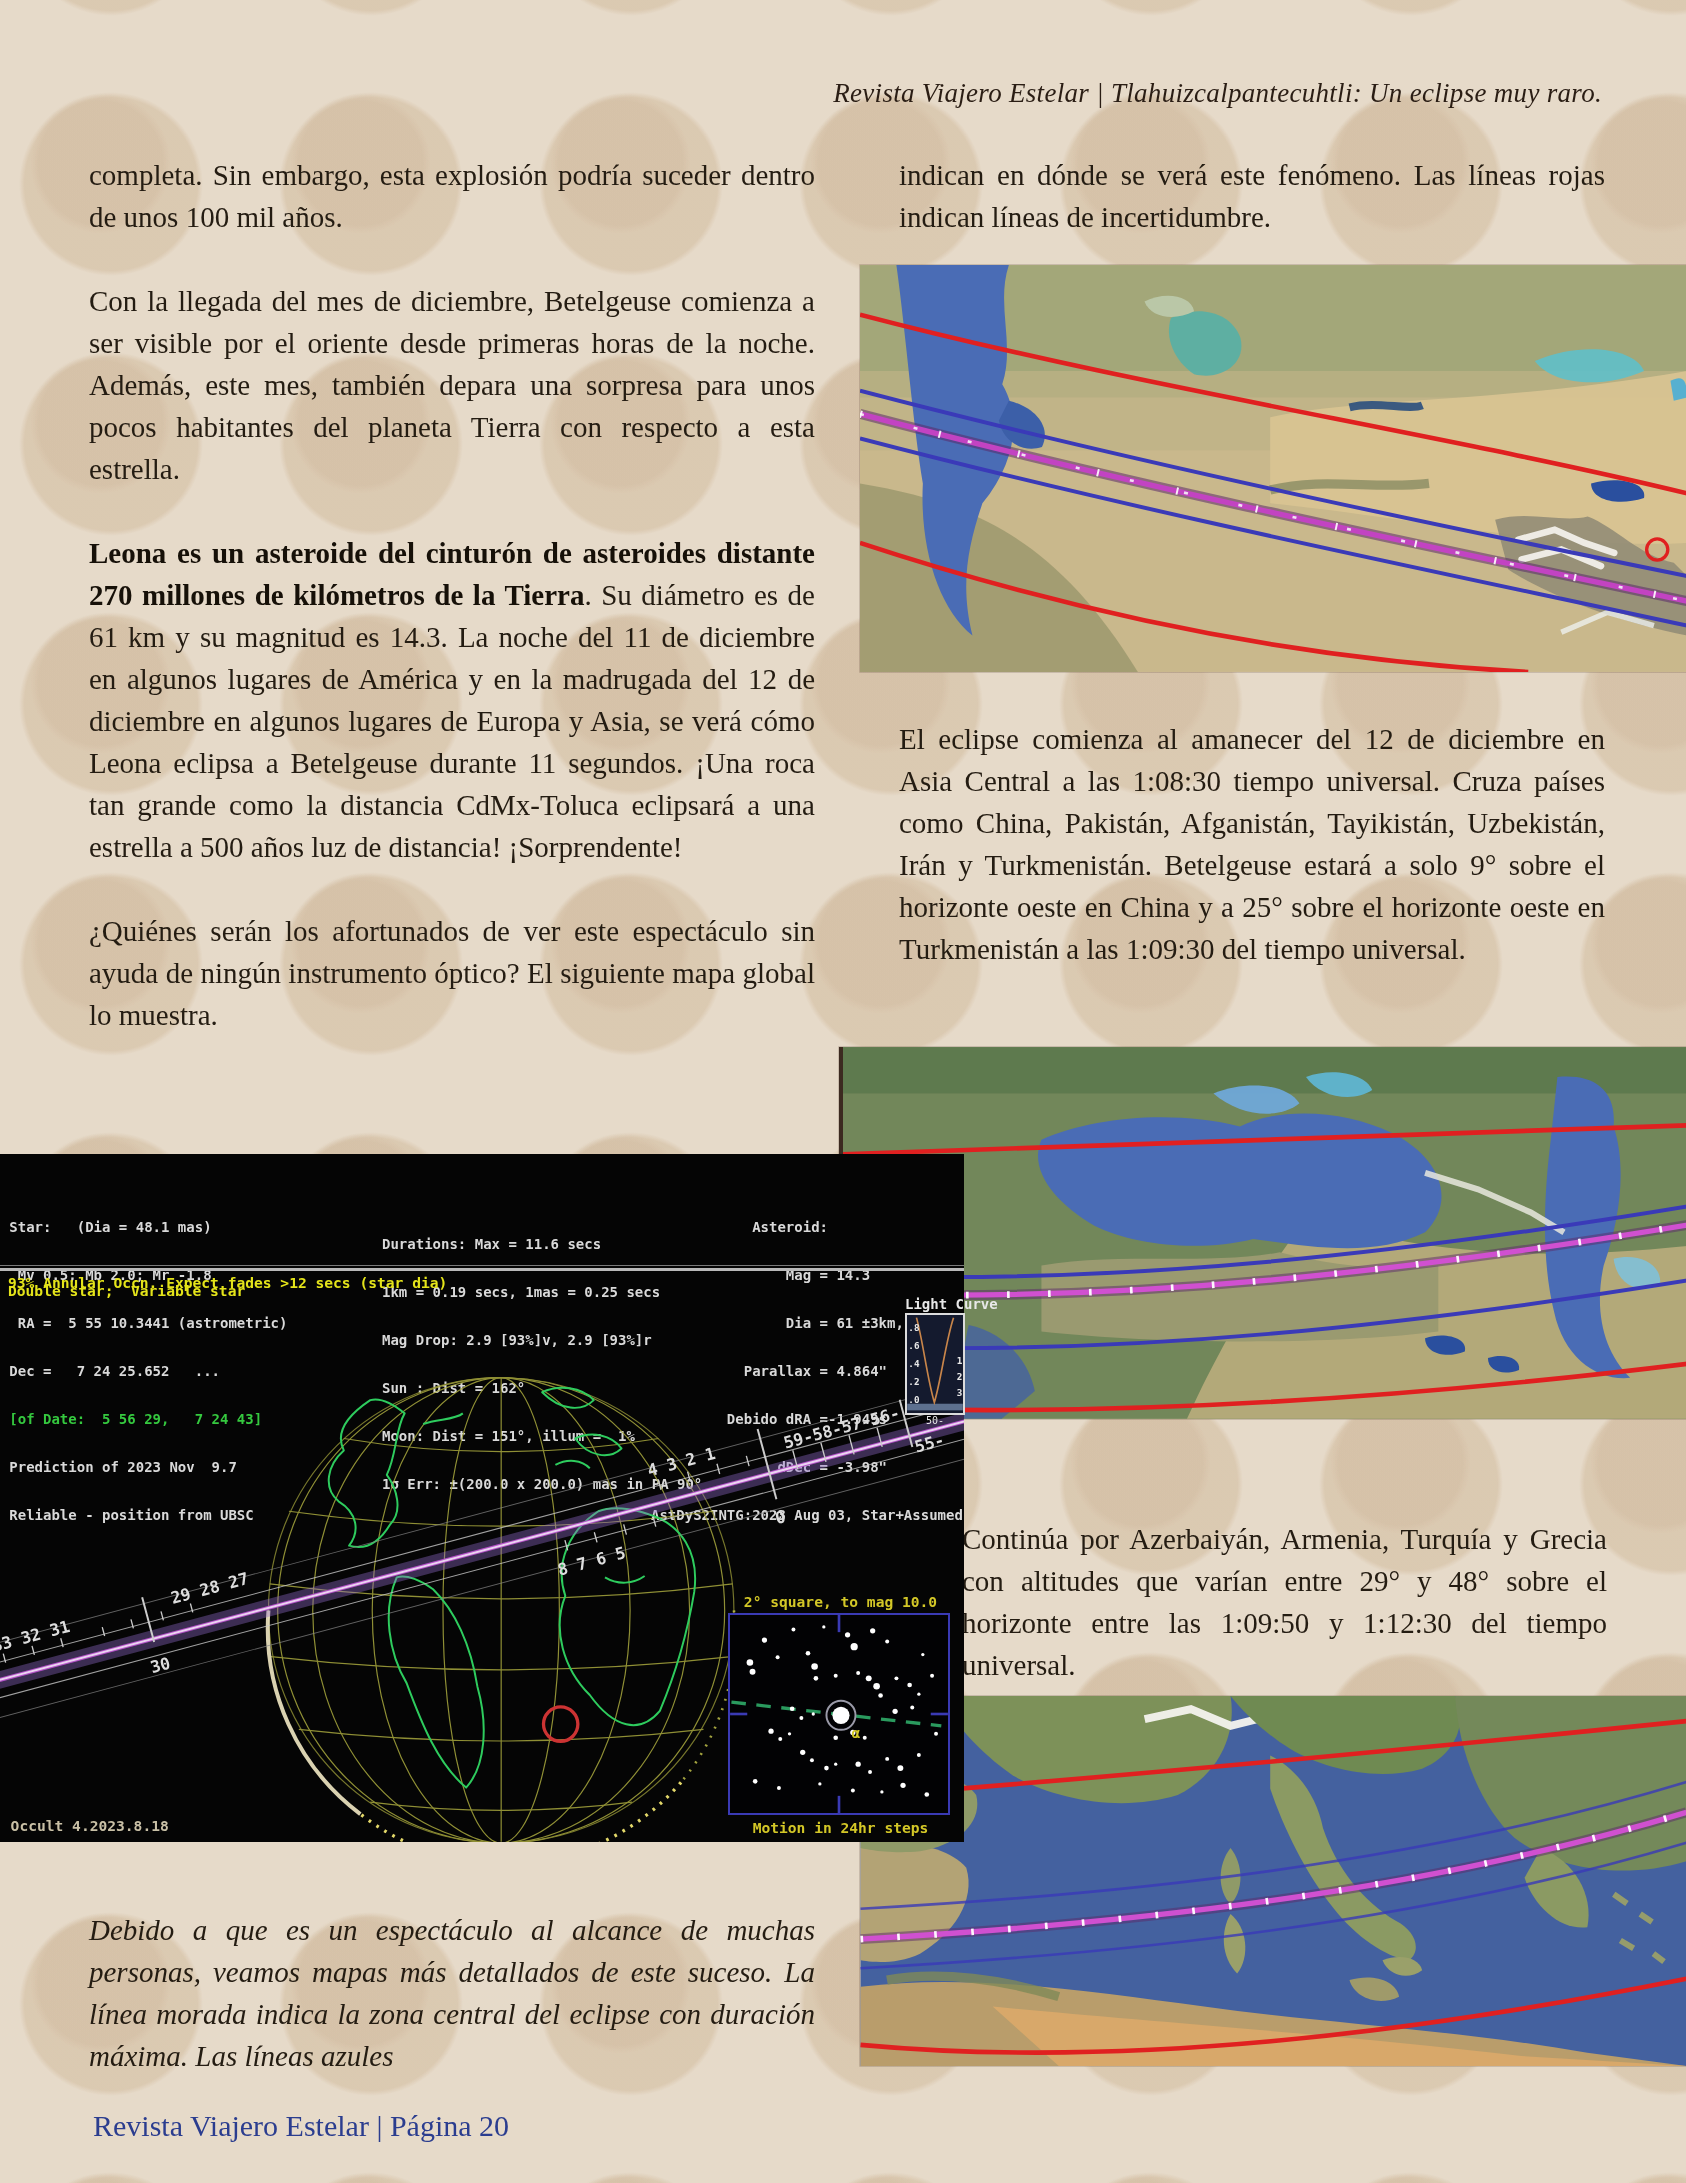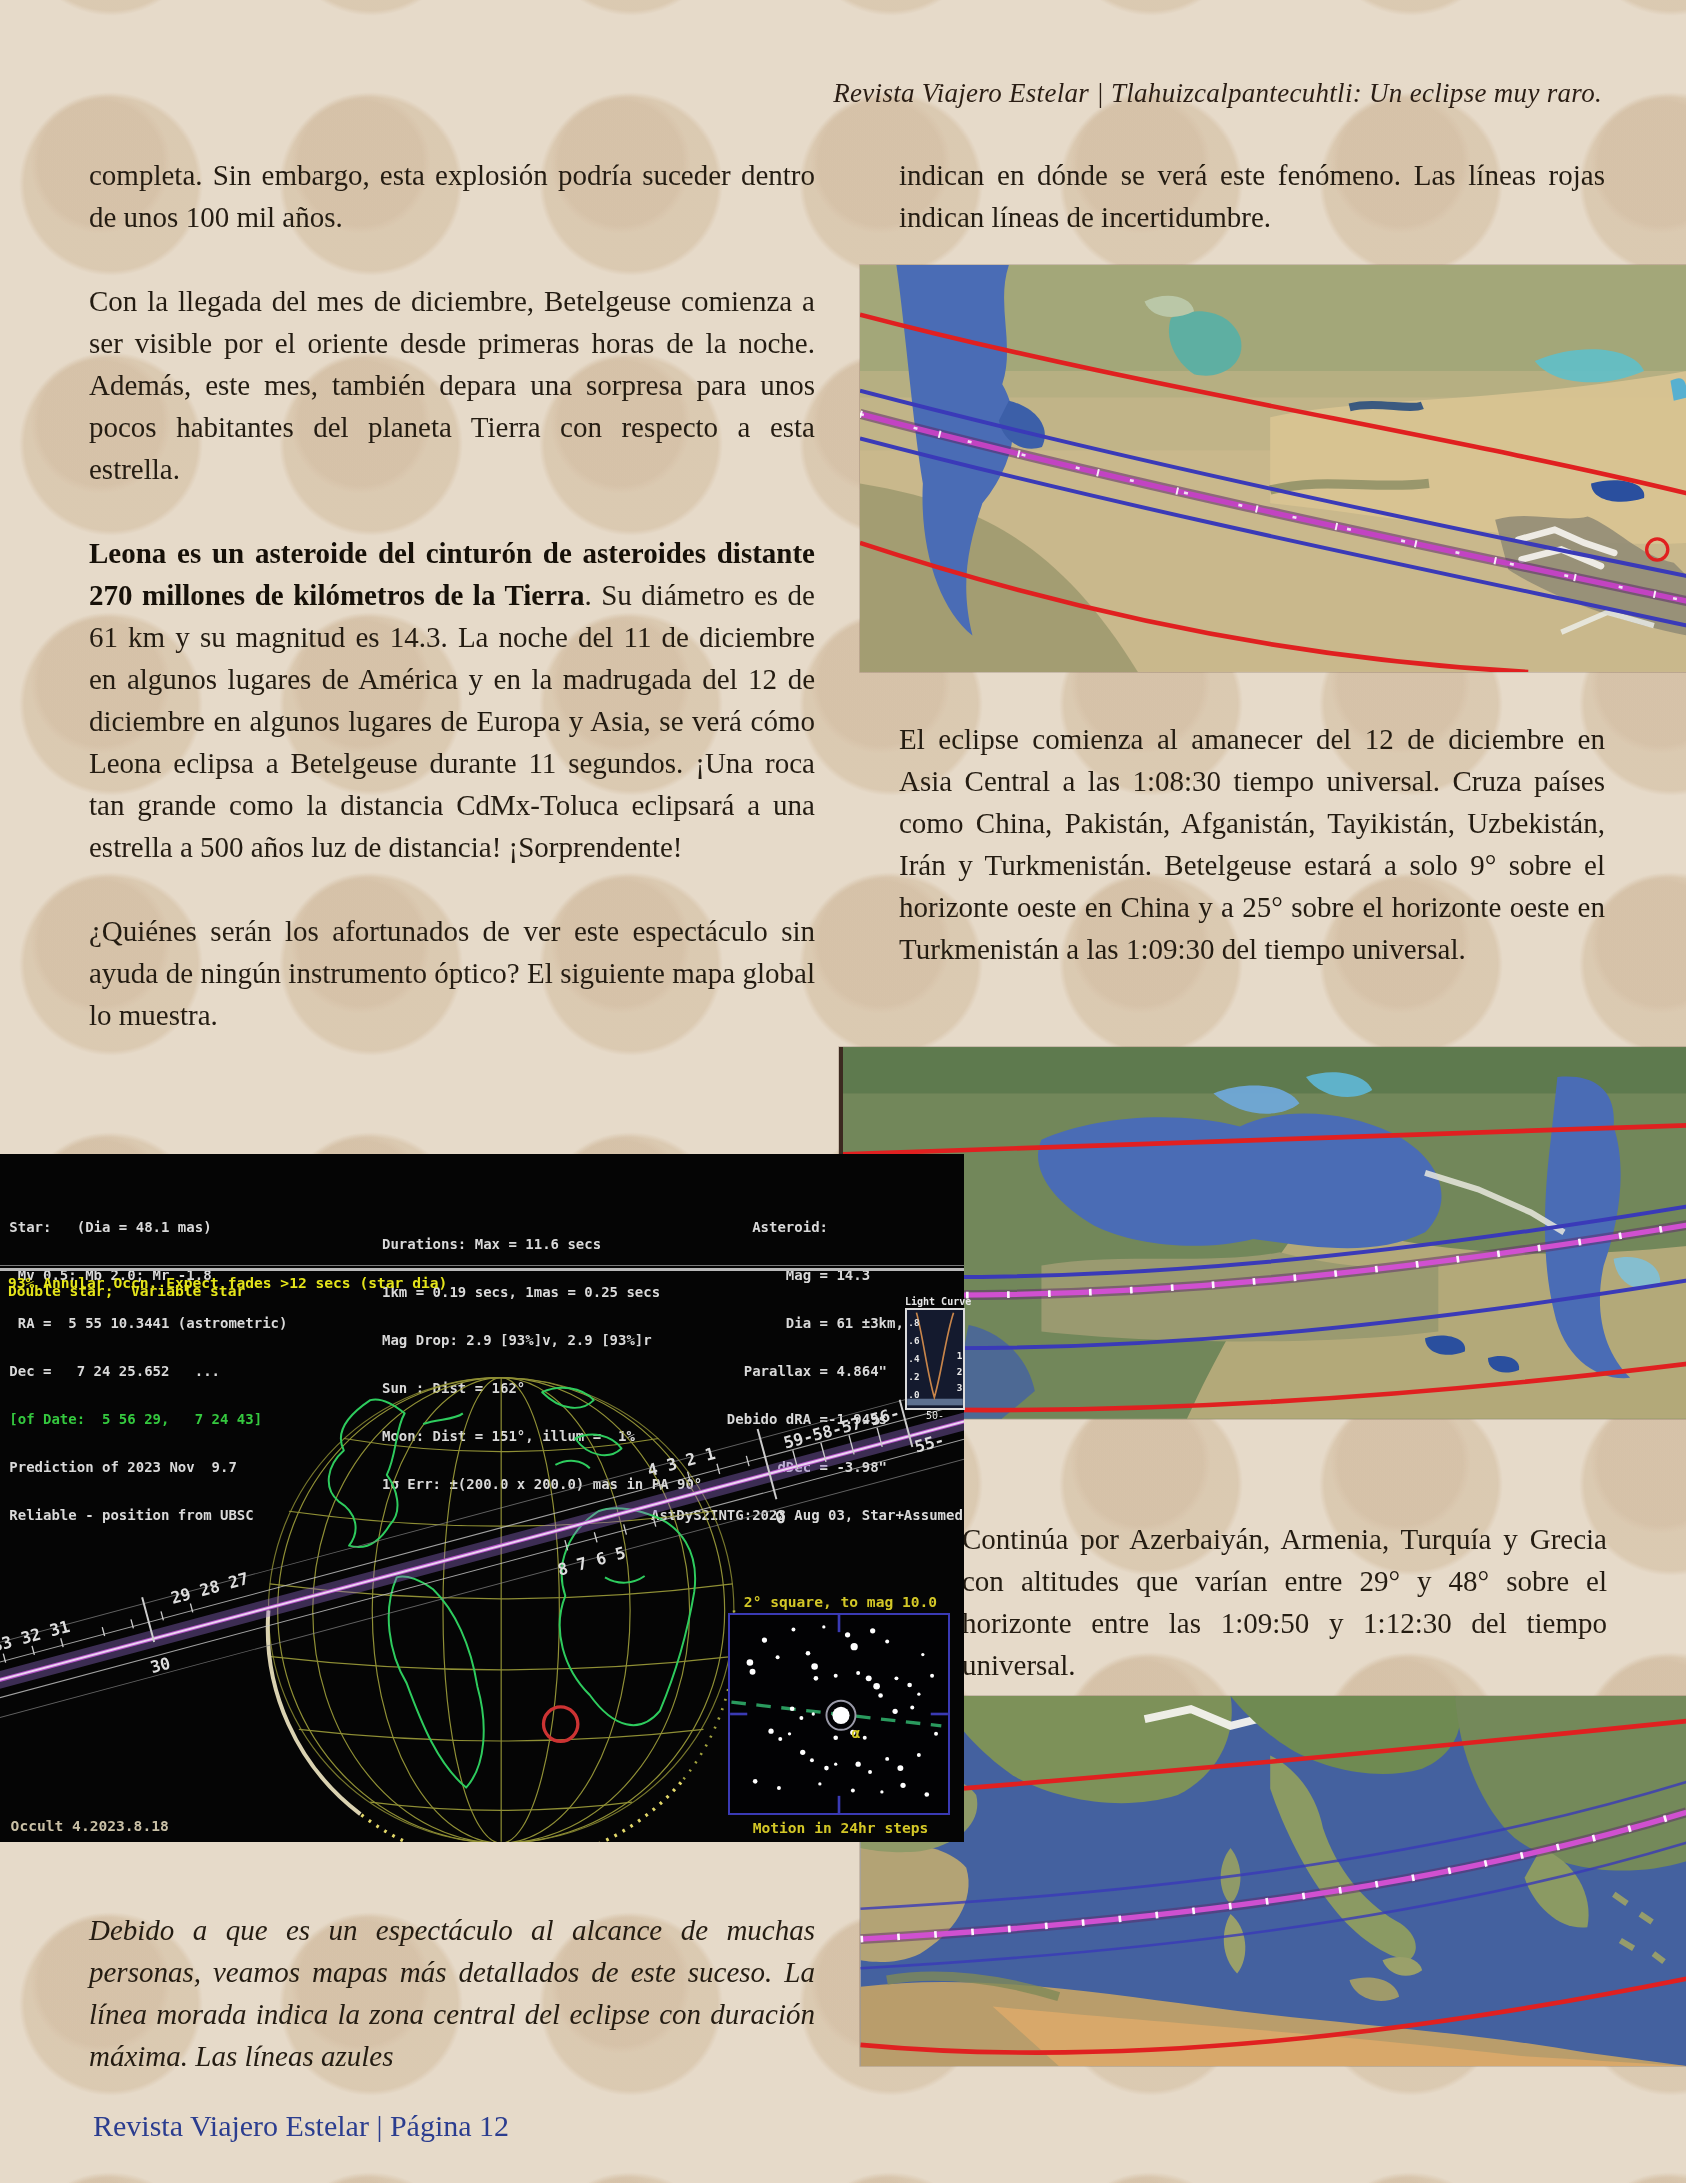--- a/index.html
+++ b/index.html
@@ -46,21 +46,21 @@
   .oc-c2{left:382px;top:50px;}
   .oc-c3{left:651px;top:33px;}
   .oc-green{color:#35c93f;}
   .oc-sep{position:absolute;left:0;top:114px;width:100%;height:2.6px;background:#b9b9b9;}
   .oc-sep2{position:absolute;left:0;top:111px;width:100%;height:1.3px;background:#7a7a7a;}
   .oc-warn{position:absolute;left:8px;font-size:14.6px;font-weight:bold;color:#e4e41a;white-space:pre;}
   .oc-version{position:absolute;left:10.6px;top:663px;font-size:14.6px;font-weight:bold;color:#c9c0a6;}
   .oc-globe{position:absolute;left:0;top:0;}
   
   .lc{position:absolute;left:905px;top:1296px;z-index:6;font-family:"DejaVu Sans Mono",monospace;}
-  .lc-title{font-size:10px;color:#e8e8e8;font-weight:bold;white-space:pre;margin:0 0 1.3px 0;}
+  .lc-title{font-size:14px;color:#e8e8e8;font-weight:bold;white-space:pre;margin:0 0 1.3px 0;}
   .lc-box{width:56px;height:98px;border:2px solid #dcdcdc;background:#141a2e;position:relative;}
   .lc-ylabels{position:absolute;left:1.3px;top:4px;font-size:9.3px;line-height:18px;color:#e8e8e8;font-weight:bold;}
   .lc-rlabels{position:absolute;right:0.7px;top:38px;font-size:9.3px;line-height:16px;color:#e8e8e8;font-weight:bold;text-align:right;}
   .lc-x{font-size:10px;color:#e8e8e8;font-weight:normal;text-align:center;width:60px;}
   
   .sc{position:absolute;left:728px;top:1593px;z-index:6;font-family:"DejaVu Sans Mono",monospace;}
   .sc-title{font-size:14.6px;color:#d3c727;font-weight:bold;text-align:center;width:225px;margin-bottom:2.6px;white-space:pre;}
   .sc-box{width:218px;height:198px;border:2px solid #3a3ab4;background:#020204;position:relative;}
   .sc-foot{font-size:14.6px;color:#d3c727;font-weight:bold;text-align:center;width:225px;margin-top:4px;white-space:pre;}
 </style>
@@ -416,14 +416,14 @@
           <circle cx="312" cy="180" r="3"></circle>
       </g>
       <circle cx="168" cy="152" r="22" fill="none" stroke="#9a9aa8" stroke-width="3"></circle>
       <circle cx="168" cy="152" r="13" fill="#ffffff"></circle>
       <text x="184" y="186" fill="#d3c727" font-size="22" font-weight="bold" font-family="DejaVu Sans Mono, monospace">α</text>
     </svg>
   </div>
   <div class="sc-foot">Motion in 24hr steps</div>
 </div>
 
-<div class="footer">Revista Viajero Estelar  |  Página 12</div>
+<div class="footer">Revista Viajero Estelar  |  Página 20</div>
 
 
 </body></html>

